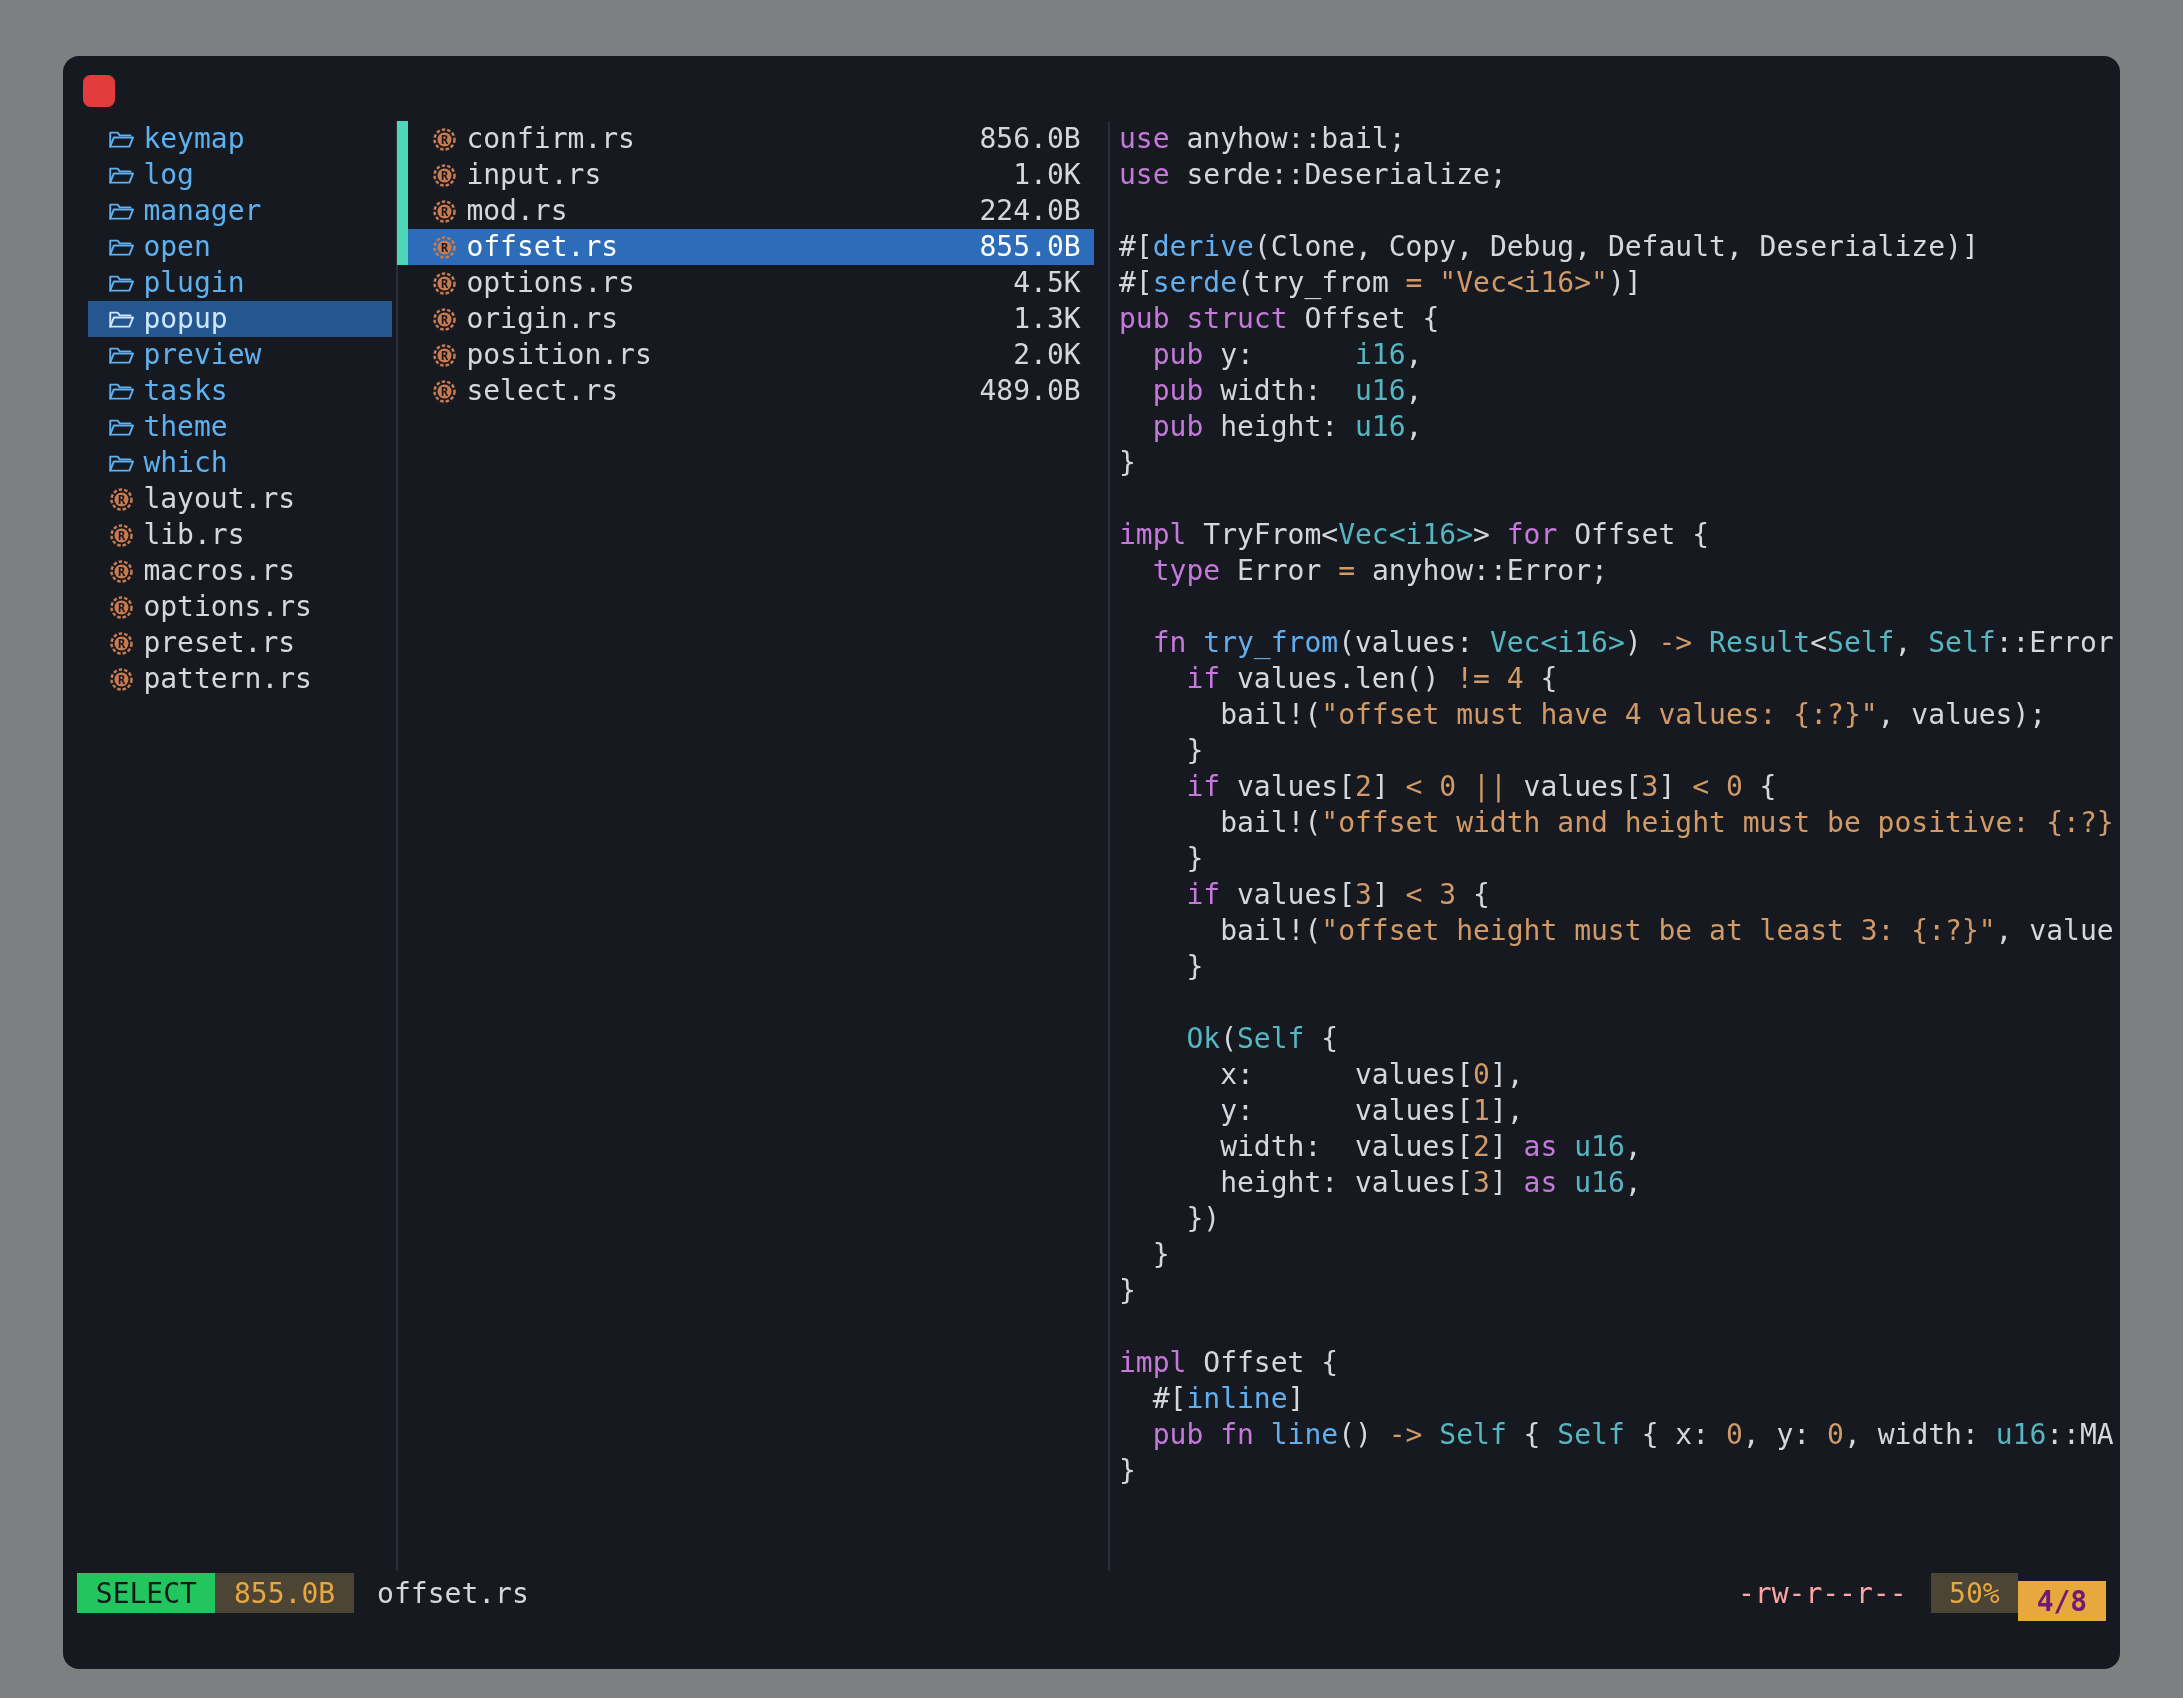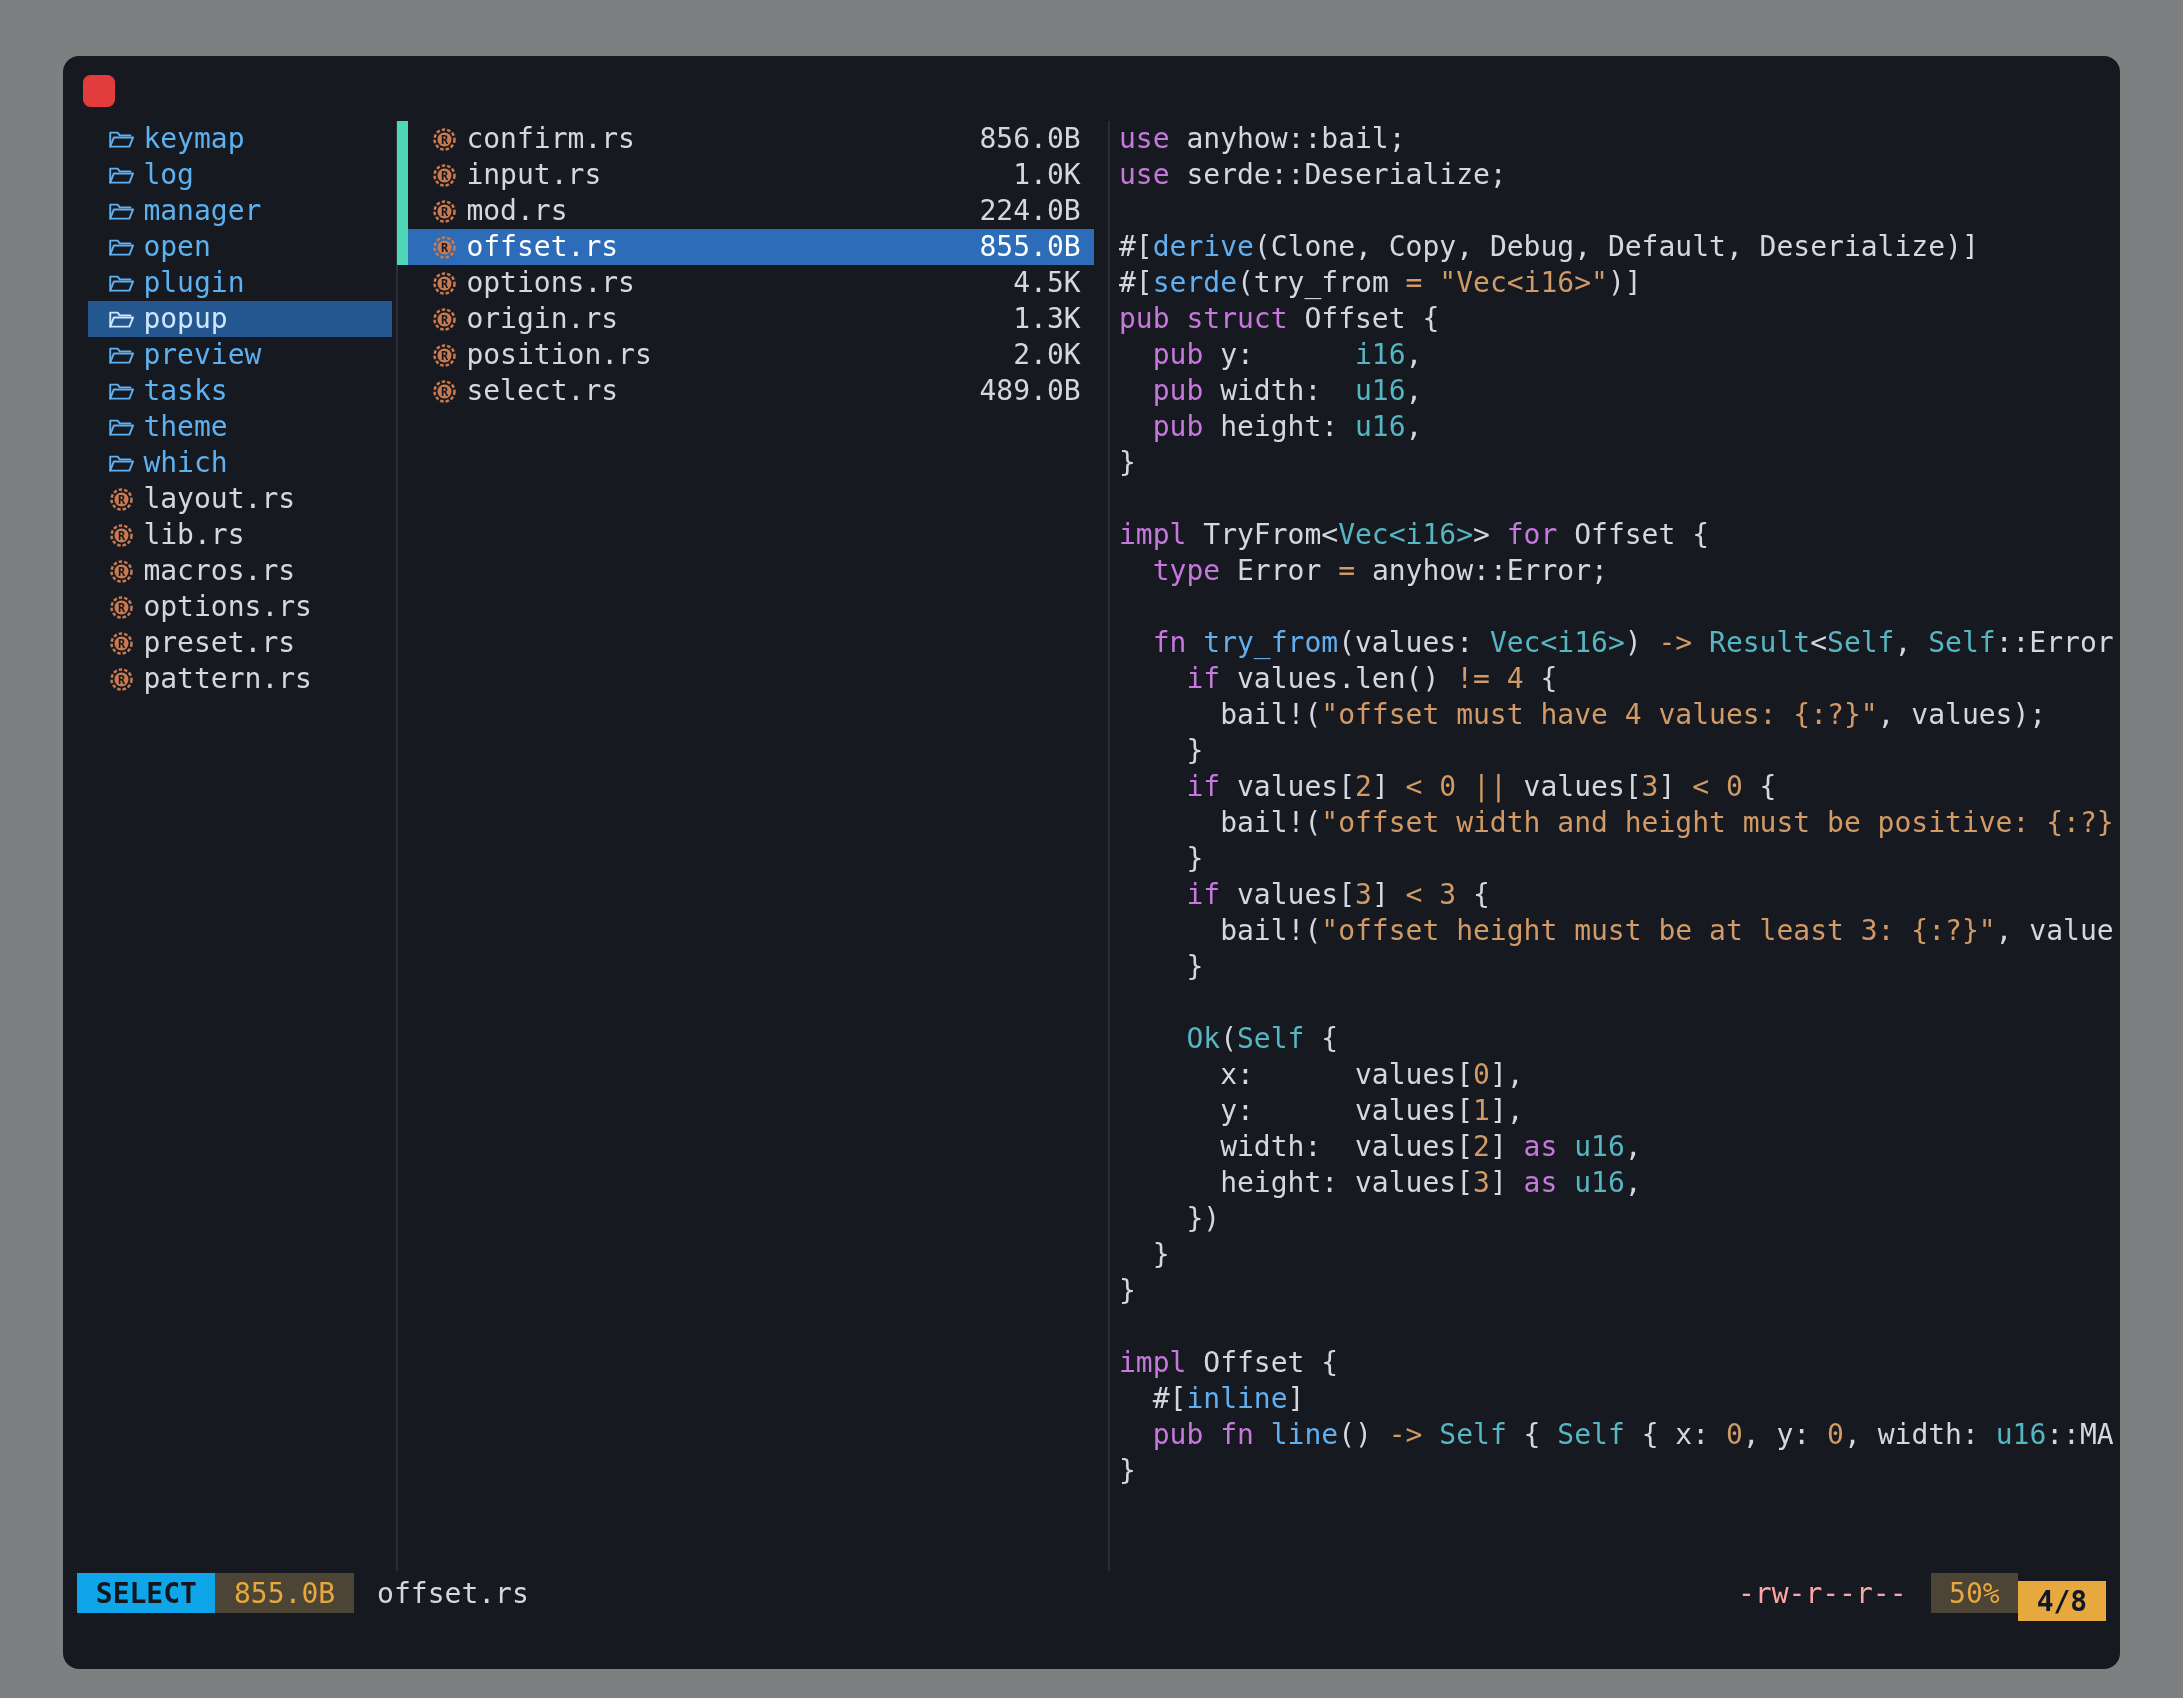--- a/index.html
+++ b/index.html
@@ -65,26 +65,26 @@
   .c-n { color:#d19a66; }
 
   
   .statusbar {
     position:absolute; left:14.3px; right:14.3px; top:1517px; height:40px;
     display:flex; align-items:center; justify-content:space-between;
     font-size:28px;
   }
   .sb-left, .sb-right { display:flex; align-items:center; height:40px; }
   .chip { display:inline-flex; align-items:center; height:40px; padding:0 18.5px; }
-  .chip-mode { background:#0ea5e9; color:#15171d; font-weight:bold; }
+  .chip-mode { background:#22c55e; color:#15171d; font-weight:normal; }
   .chip-size { background:#4c4536; color:#e7a83e; }
   .sb-file   { margin-left:23.5px; color:#d4d8de; }
   .sb-perms  { color:#fca5a5; margin-right:24px; }
   .chip-pct  { background:#4c4536; color:#e7a83e; }
-  .chip-pos  { background:#e7a83e; color:#0f172a; font-weight:bold;margin-top:16px; }
+  .chip-pos  { background:#e7a83e; color:#701a75; font-weight:bold;margin-top:16px; }
 </style>
 </head>
 <body>
 
 <div class="window">
 
   <div class="close-btn"></div>
 
   <div class="pane pane-left">
       <div class="row row-left dir"><span class="icon">

